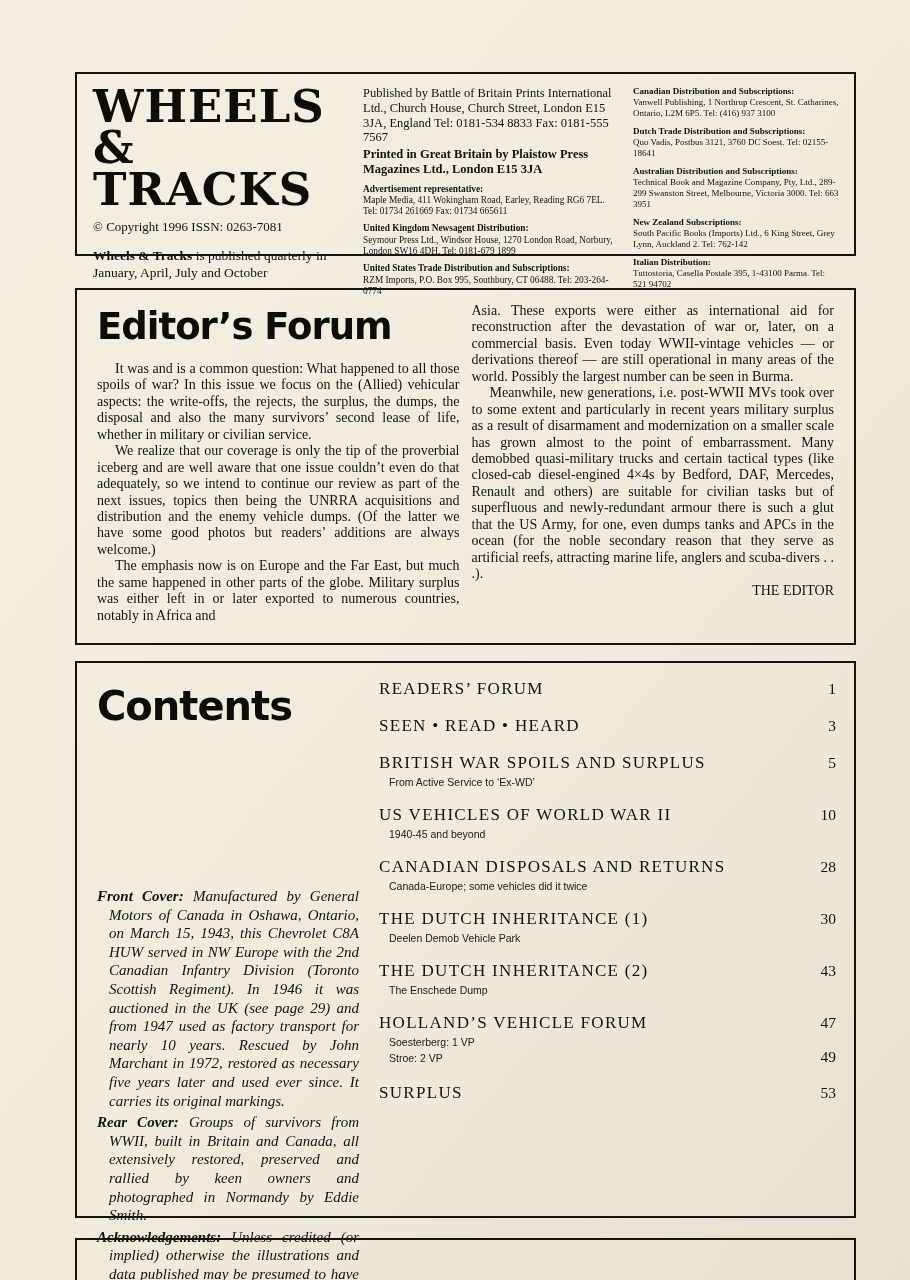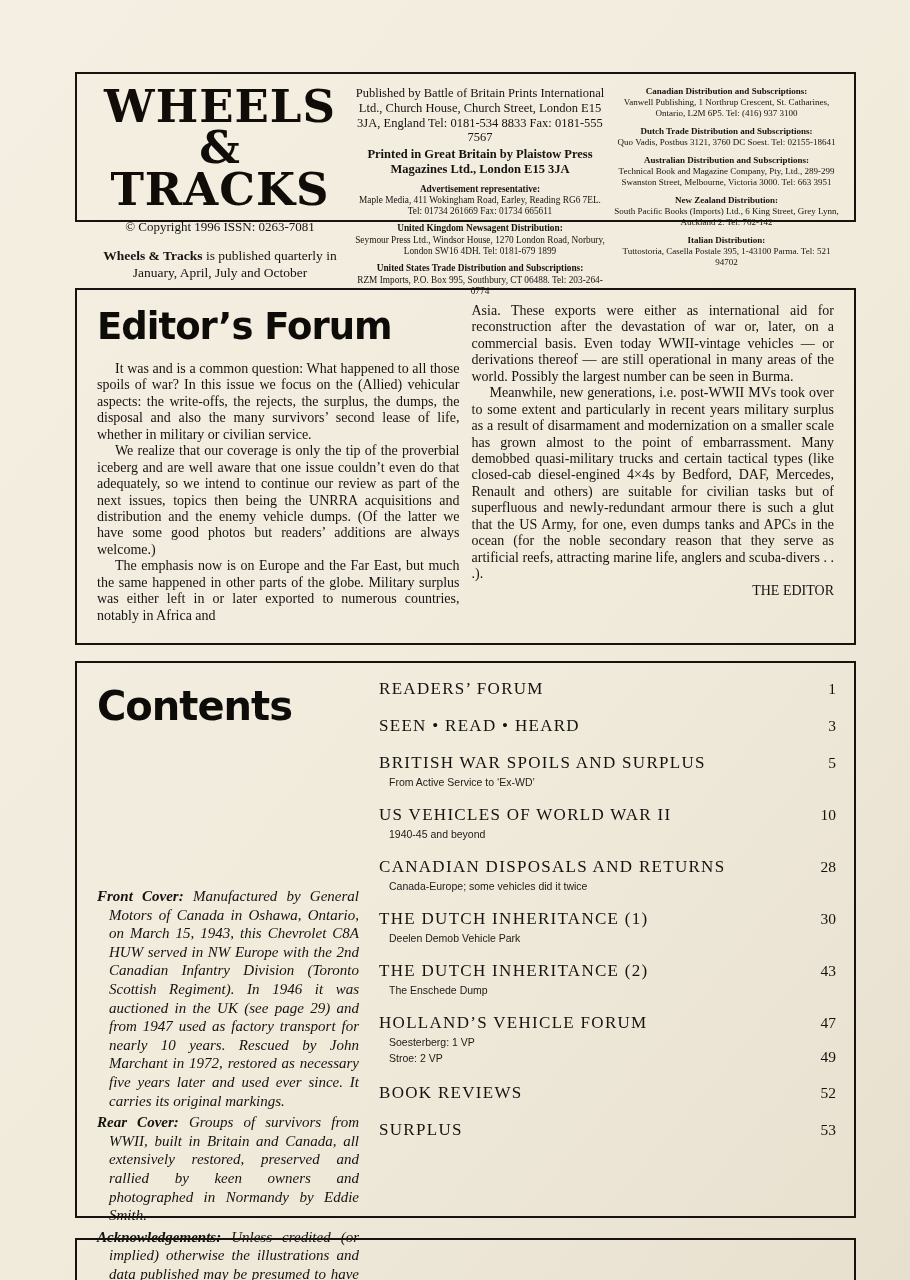--- a/index.html
+++ b/index.html
@@ -15,21 +15,21 @@
     position: relative; width: 910px; height: 1280px; overflow: hidden;
     background: linear-gradient(130deg, #f4efe2 0%, #f1ebdc 55%, #e7e0cf 100%);
   }
   .box {
     position: absolute; left: 75px; width: 781px;
     border: 2px solid #17140f;
     background: transparent;
   }
 
   
-  .masthead { top: 72px; height: 150px; display: flex; padding: 12px 14px 10px 16px; gap: 6px; text-align: center; }
+  .masthead { top: 72px; height: 184px; display: flex; padding: 12px 14px 10px 16px; gap: 16px; }
   .mh-col1 { width: 254px; flex: 0 0 auto; }
   .mh-col2 { width: 254px; flex: 0 0 auto; }
   .mh-col3 { flex: 1; }
   .logo {
     font-family: "DejaVu Serif", serif; font-weight: bold;
     font-size: 45px; line-height: 0.92; letter-spacing: 1px; color: #100d09;
   }
   .copyright { font-size: 13px; margin-top: 9px; }
   .editors { font-size: 13.5px; margin-top: 13px; line-height: 1.28; }
   .quarterly { font-size: 13.5px; margin-top: 12px; line-height: 1.28; }
@@ -115,21 +115,21 @@
       </div>
       <div class="small-block">
         <div class="sb-label">Dutch Trade Distribution and Subscriptions:</div>
         <div class="sb-text">Quo Vadis, Postbus 3121, 3760 DC Soest. Tel: 02155-18641</div>
       </div>
       <div class="small-block">
         <div class="sb-label">Australian Distribution and Subscriptions:</div>
         <div class="sb-text">Technical Book and Magazine Company, Pty, Ltd., 289-299 Swanston Street, Melbourne, Victoria 3000. Tel: 663 3951</div>
       </div>
       <div class="small-block">
-        <div class="sb-label">New Zealand Distribution:</div>
+        <div class="sb-label">New Zealand Subscriptions:</div>
         <div class="sb-text">South Pacific Books (Imports) Ltd., 6 King Street, Grey Lynn, Auckland 2. Tel: 762-142</div>
       </div>
       <div class="small-block">
         <div class="sb-label">Italian Distribution:</div>
         <div class="sb-text">Tuttostoria, Casella Postale 395, 1-43100 Parma. Tel: 521 94702</div>
       </div>
     </div>
   </section>
 
   <section class="box forum">
@@ -217,26 +217,20 @@
           <span class="toc-title">HOLLAND’S VEHICLE FORUM</span>
           <span class="toc-page">47</span>
         </div>
         <div class="toc-sub">Soesterberg: 1 VP</div>
         <div class="toc-sub-row">
           <span class="toc-sub">Stroe: 2 VP</span>
           <span class="toc-page">49</span>
         </div>
       </div>
 
-      <div class="toc-item">
-        <div class="toc-row">
-          <span class="toc-title">BOOK REVIEWS</span>
-          <span class="toc-page">52</span>
-        </div>
-      </div>
 
       <div class="toc-item">
         <div class="toc-row">
           <span class="toc-title">SURPLUS</span>
           <span class="toc-page">53</span>
         </div>
       </div>
 
     </div>
   </section>

